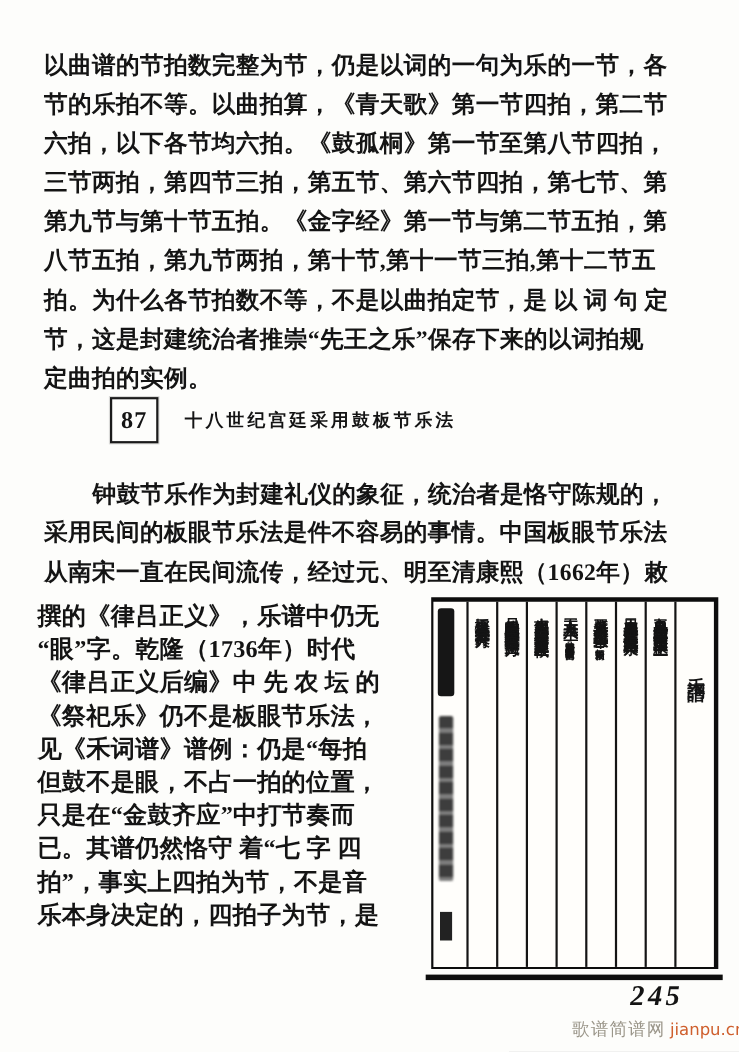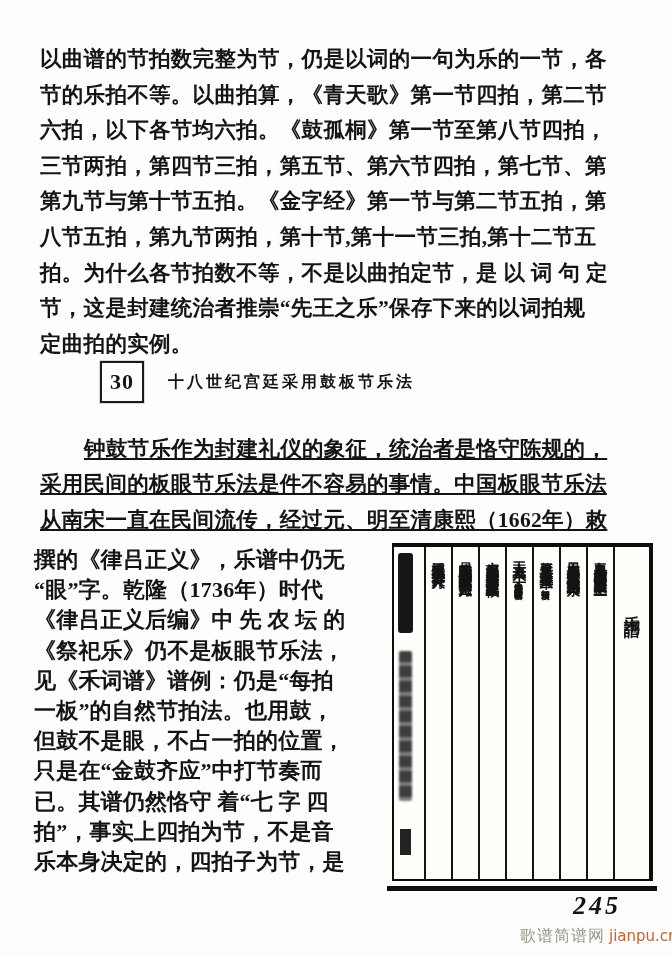--- a/index.html
+++ b/index.html
@@ -9,21 +9,21 @@
     background:#fdfdfb; color:#141414; overflow:hidden;
     font-family:"Liberation Serif","DejaVu Serif",serif;
   }
   .tline { white-space:pre; }
   .para1 {
     position:absolute; left:40px; top:42px; width:610px;
     font-size:21.5px; font-weight:700; line-height:35.6px; letter-spacing:0.3px;
   }
   .para2 {
     position:absolute; left:40px; top:432px; width:610px;
-    font-size:21.5px; font-weight:700; line-height:35.4px; letter-spacing:0.3px;text-decoration:underline;
+    font-size:21.5px; font-weight:700; line-height:35.4px; letter-spacing:0.3px;
   }
   .indent { padding-left:44px; }
   .wrapcol {
     position:absolute; left:34px; top:545px; width:350px;
     font-size:22px; font-weight:700; line-height:30.2px; letter-spacing:0.2px;
   }
   .section-header {
     position:absolute; left:100px; top:361px; display:flex; align-items:center;
   }
   .section-num {
@@ -78,37 +78,36 @@
     <div class="tline">六拍，以下各节均六拍。《鼓孤桐》第一节至第八节四拍，</div>
     <div class="tline">三节两拍，第四节三拍，第五节、第六节四拍，第七节、第</div>
     <div class="tline">第九节与第十节五拍。《金字经》第一节与第二节五拍，第</div>
     <div class="tline">八节五拍，第九节两拍，第十节,第十一节三拍,第十二节五</div>
     <div class="tline">拍。为什么各节拍数不等，不是以曲拍定节，是 以 词 句 定</div>
     <div class="tline">节，这是封建统治者推崇“先王之乐”保存下来的以词拍规</div>
     <div class="tline">定曲拍的实例。</div>
   </div>
 
   <div class="section-header">
-    <div class="section-num">30</div>
+    <div class="section-num">87</div>
     <div class="section-title">十八世纪宫廷采用鼓板节乐法</div>
   </div>
 
   <div class="para2">
     <div class="tline indent">钟鼓节乐作为封建礼仪的象征，统治者是恪守陈规的，</div>
     <div class="tline">采用民间的板眼节乐法是件不容易的事情。中国板眼节乐法</div>
     <div class="tline">从南宋一直在民间流传，经过元、明至清康熙（1662年）敕</div>
   </div>
 
   <div class="wrapcol">
     <div class="tline">撰的《律吕正义》，乐谱中仍无</div>
     <div class="tline">“眼”字。乾隆（1736年）时代</div>
     <div class="tline">《律吕正义后编》中 先 农 坛 的</div>
     <div class="tline">《祭祀乐》仍不是板眼节乐法，</div>
     <div class="tline">见《禾词谱》谱例：仍是“每拍</div>
-    <div class="tline">一板”的自然节拍法。也用鼓，</div>
     <div class="tline">但鼓不是眼，不占一拍的位置，</div>
     <div class="tline">只是在“金鼓齐应”中打节奏而</div>
     <div class="tline">已。其谱仍然恪守 着“七 字 四</div>
     <div class="tline">拍”，事实上四拍为节，不是音</div>
     <div class="tline">乐本身决定的，四拍子为节，是</div>
   </div>
 
   <div class="score">
     <div class="score-inner">
       <div class="col title-col">

